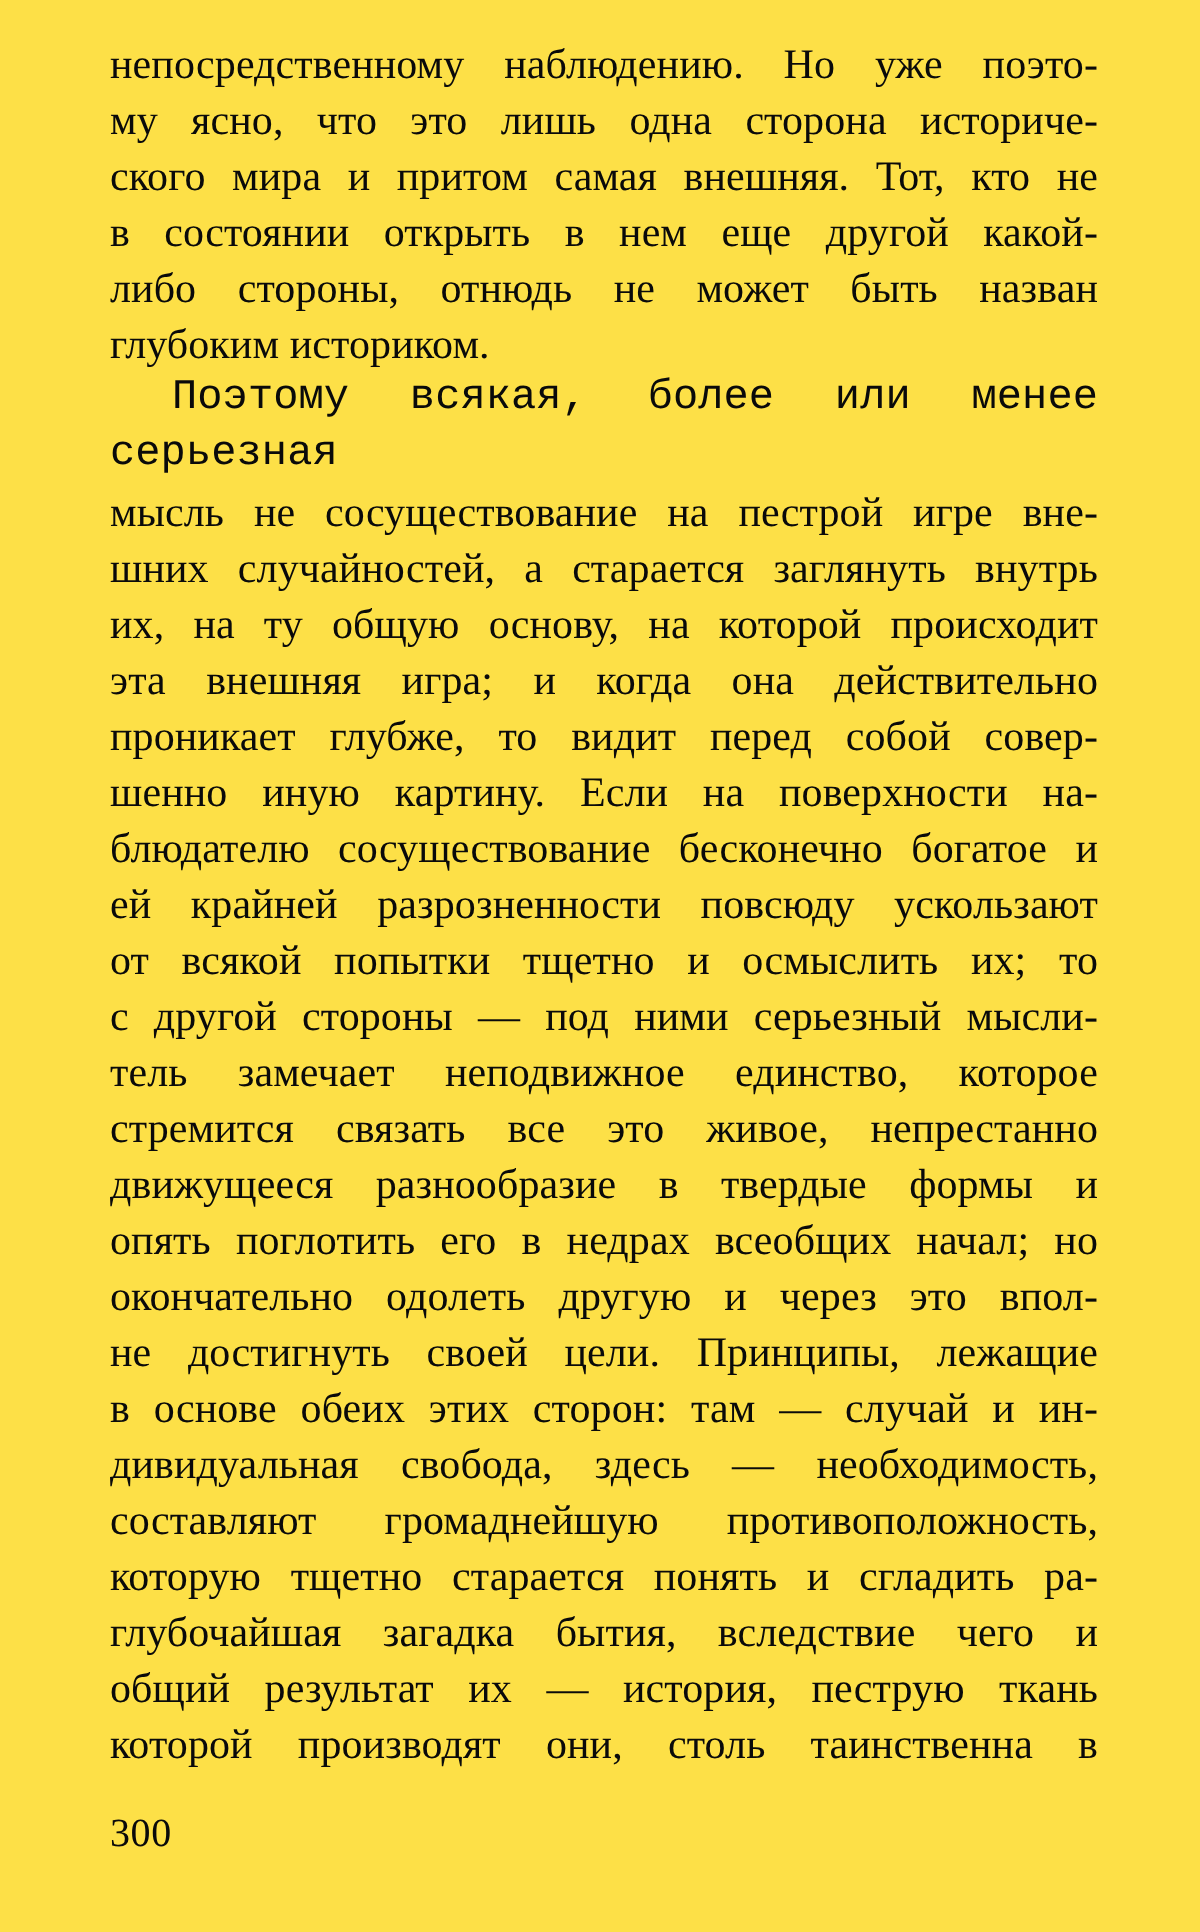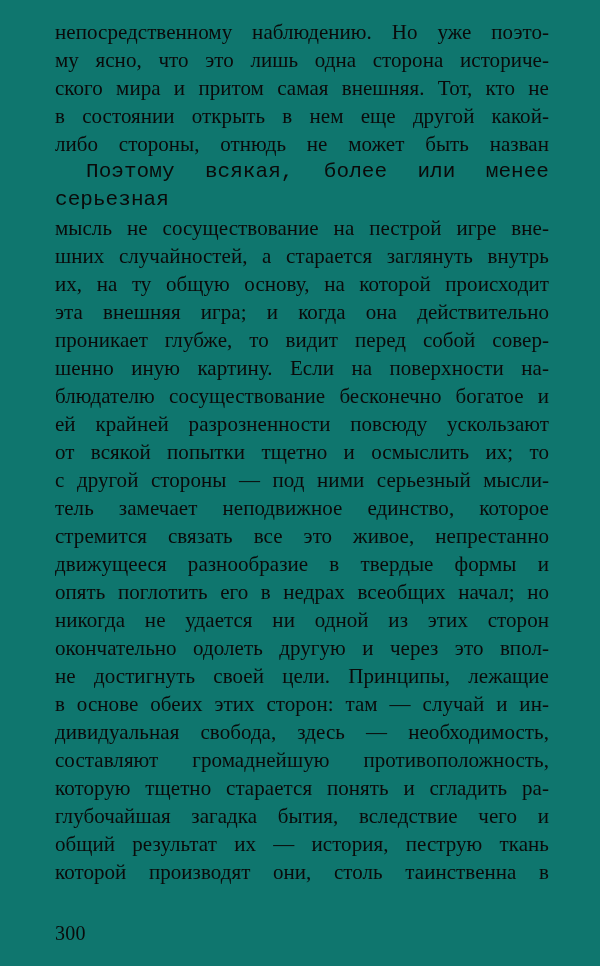--- a/index.html
+++ b/index.html
@@ -8,21 +8,21 @@
     background: #ffffff;
   }
   body {
     font-family: "Liberation Serif", "DejaVu Serif", serif;
     color: #000000;
   }
   .page {
     position: relative;
     width: 600px;
     height: 966px;
-    background: #0f766e;
+    background: #fde047;
     overflow: hidden;
     box-sizing: border-box;
   }
   .text-block {
     position: absolute;
     left: 55px;
     top: 18px;
     width: 494px;
   }
   .para {
@@ -52,55 +52,54 @@
     font-family: Liberation Mono, monospace;
   }
   .page-number {
     position: absolute;
     left: 55px;
     top: 905px;
     font-size: 20px;
     line-height: 24px;
     color: #0a0a0a;
     letter-spacing: 0.3px;
-    margin-top: 16px;
   }
 </style>
 </head>
 <body>
 
 <div class="page">
 
   <div class="text-block">
 
     <p class="para">
       <span class="line">непосредственному наблюдению. Но уже поэто-</span>
       <span class="line">му ясно, что это лишь одна сторона историче-</span>
       <span class="line">ского мира и притом самая внешняя. Тот, кто не</span>
       <span class="line">в состоянии открыть в нем еще другой какой-</span>
       <span class="line">либо стороны, отнюдь не может быть назван</span>
+      <span class="line last">глубоким историком.</span>
     </p>
 
     <p class="para">
       <span class="line indent">Поэтому всякая, более или менее серьезная</span>
       <span class="line">мысль не сосуществование на пестрой игре вне-</span>
       <span class="line">шних случайностей, а старается заглянуть внутрь</span>
       <span class="line">их, на ту общую основу, на которой происходит</span>
       <span class="line">эта внешняя игра; и когда она действительно</span>
       <span class="line">проникает глубже, то видит перед собой совер-</span>
       <span class="line">шенно иную картину. Если на поверхности на-</span>
       <span class="line">блюдателю сосуществование бесконечно богатое и</span>
       <span class="line">ей крайней разрозненности повсюду ускользают</span>
       <span class="line">от всякой попытки тщетно и осмыслить их; то</span>
       <span class="line">с другой стороны — под ними серьезный мысли-</span>
       <span class="line">тель замечает неподвижное единство, которое</span>
       <span class="line">стремится связать все это живое, непрестанно</span>
       <span class="line">движущееся разнообразие в твердые формы и</span>
       <span class="line">опять поглотить его в недрах всеобщих начал; но</span>
-      <span class="line">никогда не удается ни одной из этих сторон</span>
       <span class="line">окончательно одолеть другую и через это впол-</span>
       <span class="line">не достигнуть своей цели. Принципы, лежащие</span>
       <span class="line">в основе обеих этих сторон: там — случай и ин-</span>
       <span class="line">дивидуальная свобода, здесь — необходимость,</span>
       <span class="line">составляют громаднейшую противоположность,</span>
       <span class="line">которую тщетно старается понять и сгладить ра-</span>
       <span class="line">глубочайшая загадка бытия, вследствие чего и</span>
       <span class="line">общий результат их — история, пеструю ткань</span>
       <span class="line">которой производят они, столь таинственна в</span>
     </p>

